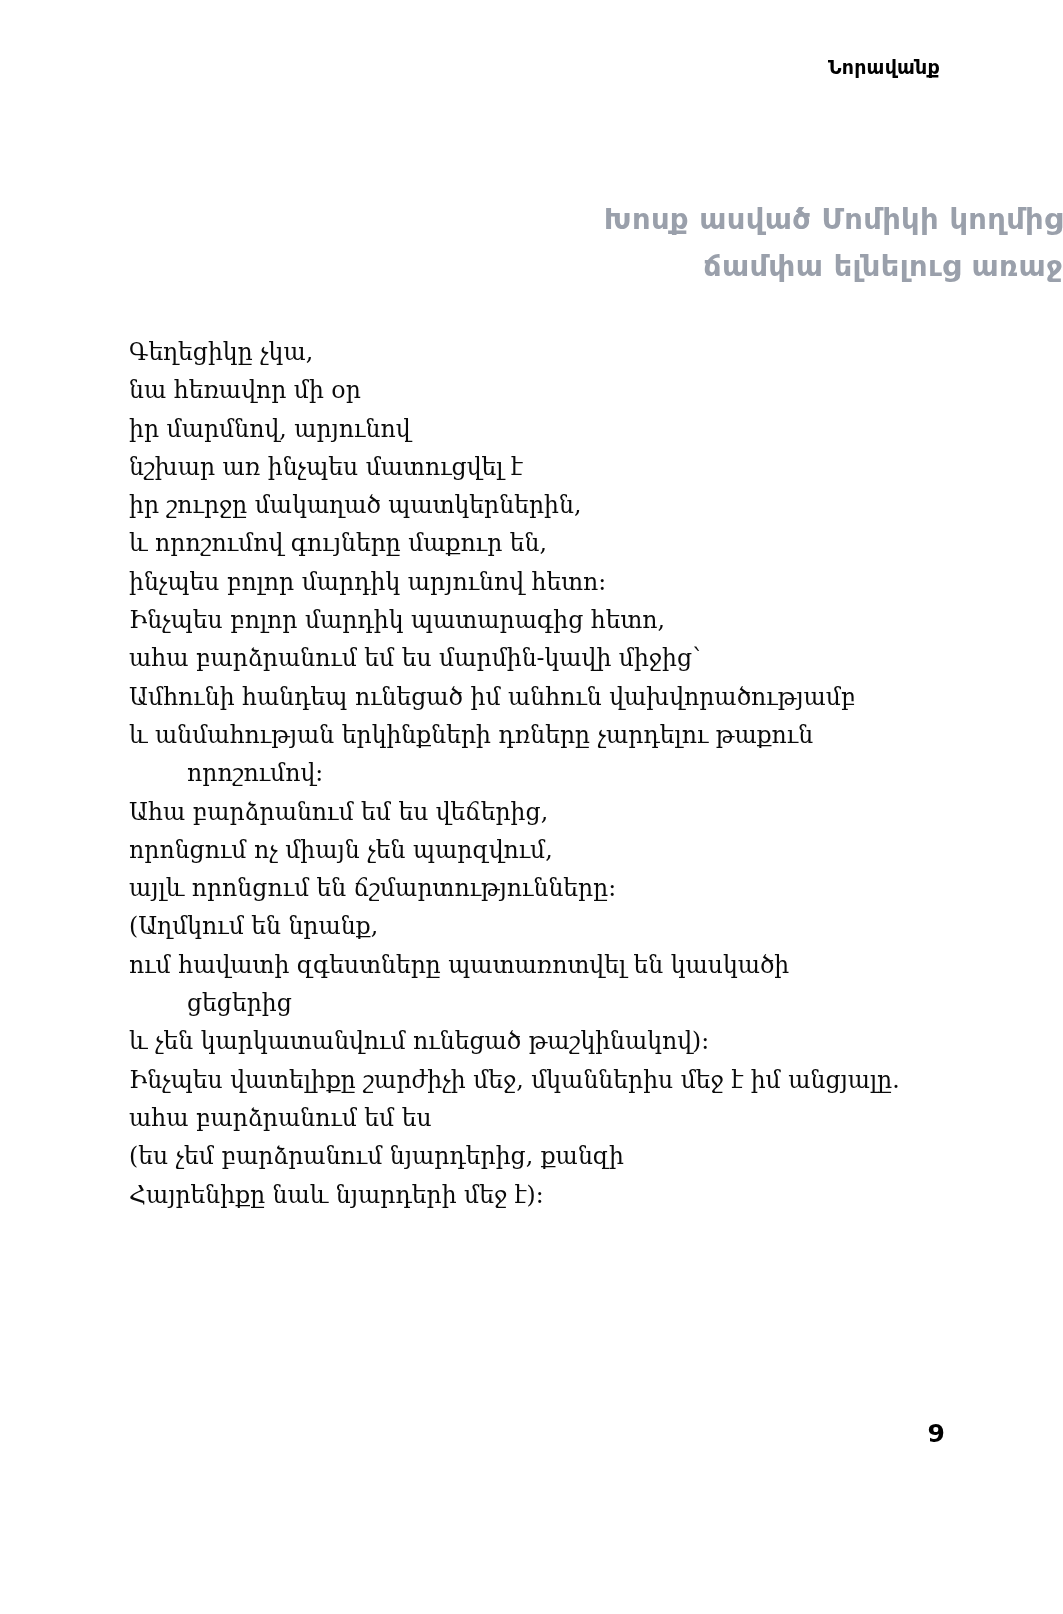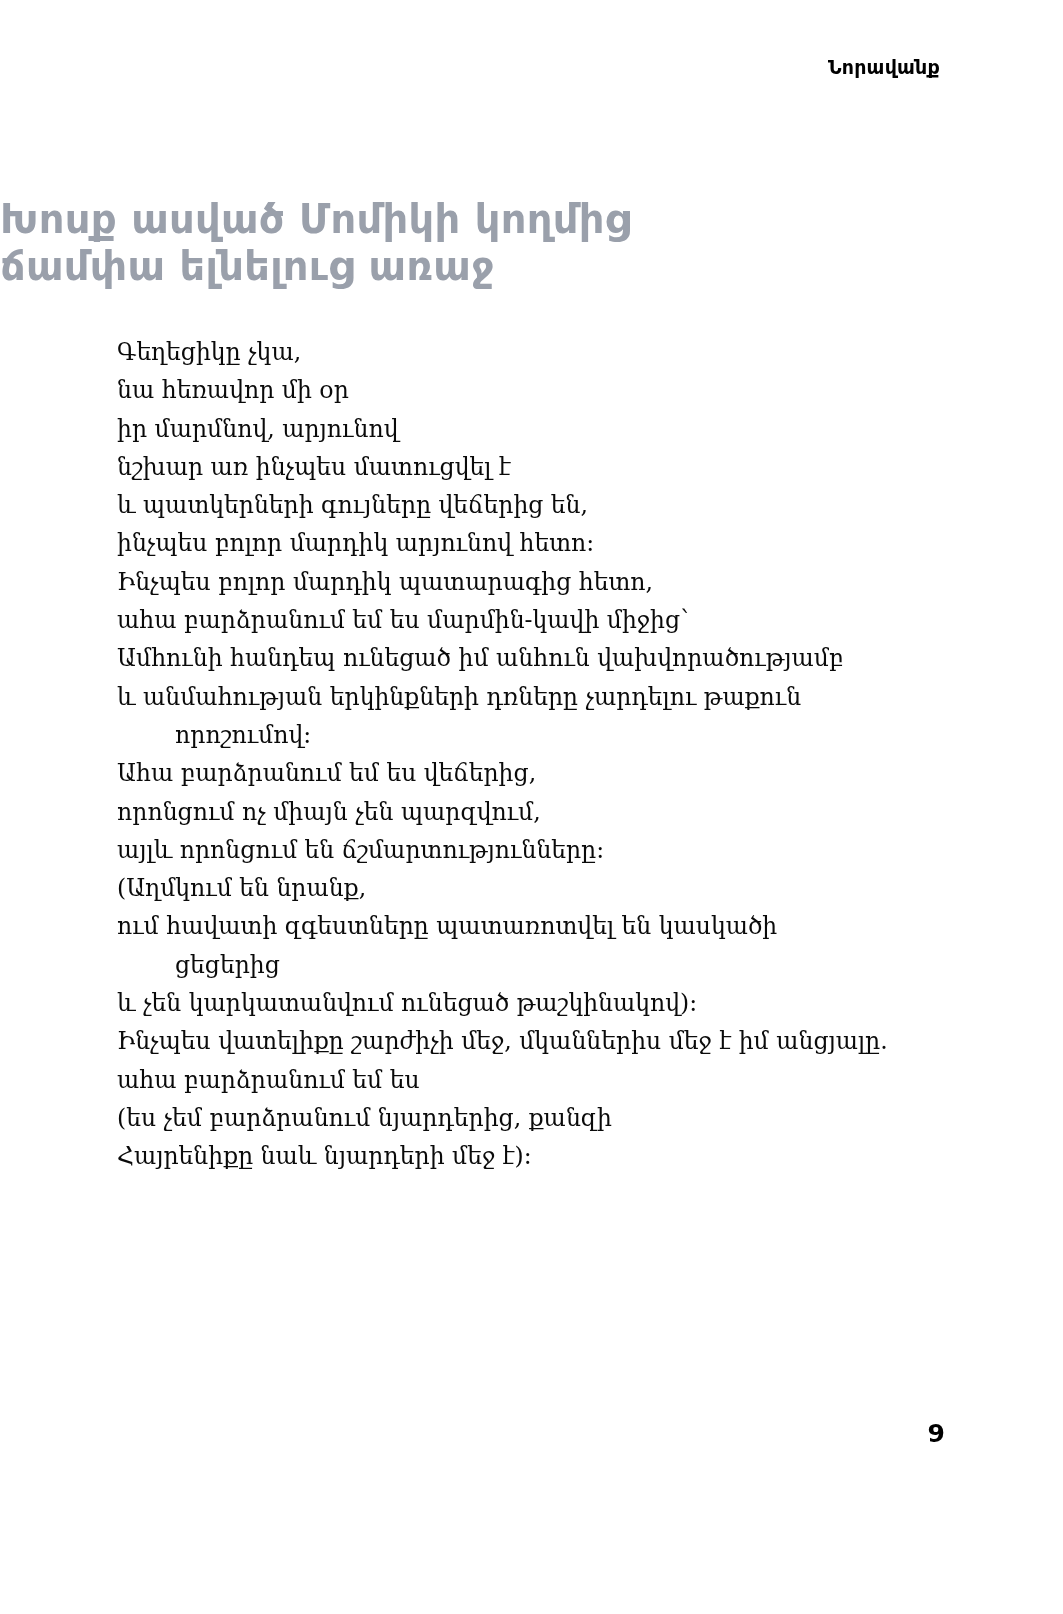--- a/index.html
+++ b/index.html
@@ -35,24 +35,24 @@
     color: #000000;
     white-space: nowrap;
   }
 
   
   .poem-title {
     position: absolute;
     top: 196px;
     left: 0;
     width: 100%;
-    text-align: left;
+    text-align: right;
     font-family: "DejaVu Sans", "Liberation Sans", sans-serif;
     font-weight: bold;
-    font-size: 40px;
+    font-size: 29px;
     line-height: 47px;
     color: #9aa0ab;
     letter-spacing: 0.3px;
   }
   .poem-title .title-line {
     display: block;
     white-space: nowrap;
   }
 
   
@@ -63,20 +63,21 @@
     width: 880px;
     font-family: "DejaVu Serif", "Liberation Serif", serif;
     font-size: 23.5px;
     line-height: 38.3px;
     color: #0a0a0a;
   }
   .poem-line {
     display: block;
     white-space: nowrap;
     min-height: 38.3px;
+    margin-left: 12px;
   }
   .poem-line.indent {
     padding-left: 58px;
   }
 
   
   .folio {
     position: absolute;
     bottom: 166px;
     right: 118px;
@@ -96,21 +97,22 @@
   <div class="poem-title">
     <span class="title-line">Խոսք ասված Մոմիկի կողմից</span>
     <span class="title-line">ճամփա ելնելուց առաջ</span>
   </div>
 
   <div class="poem-body">
       <span class="poem-line">Գեղեցիկը չկա,</span>
       <span class="poem-line">նա հեռավոր մի օր</span>
       <span class="poem-line">իր մարմնով, արյունով</span>
       <span class="poem-line">նշխար առ ինչպես մատուցվել է</span>
-      <span class="poem-line">և պատկերների գույները վեճերից են,</span>
+      <span class="poem-line">իր շուրջը մակաղած պատկերներին,</span>
+      <span class="poem-line">և որոշումով գույները մաքուր են,</span>
       <span class="poem-line">ինչպես բոլոր մարդիկ արյունով հետո:</span>
       <span class="poem-line">Ինչպես բոլոր մարդիկ պատարագից հետո,</span>
       <span class="poem-line">ահա բարձրանում եմ ես մարմին-կավի միջից՝</span>
       <span class="poem-line">Ամհունի հանդեպ ունեցած իմ անհուն վախվորածությամբ</span>
       <span class="poem-line">և անմահության երկինքների դռները չարդելու թաքուն</span>
       <span class="poem-line indent">որոշումով:</span>
       <span class="poem-line">Ահա բարձրանում եմ ես վեճերից,</span>
       <span class="poem-line">որոնցում ոչ միայն չեն պարզվում,</span>
       <span class="poem-line">այլև որոնցում են ճշմարտությունները:</span>
       <span class="poem-line">(Աղմկում են նրանք,</span>

